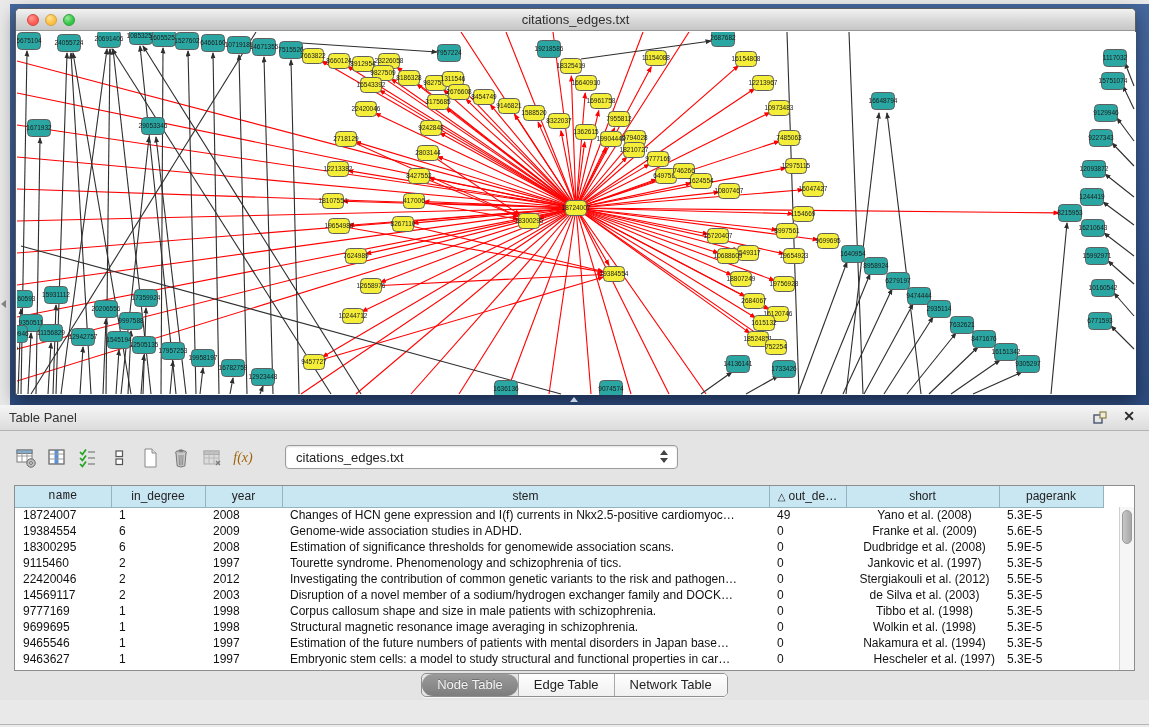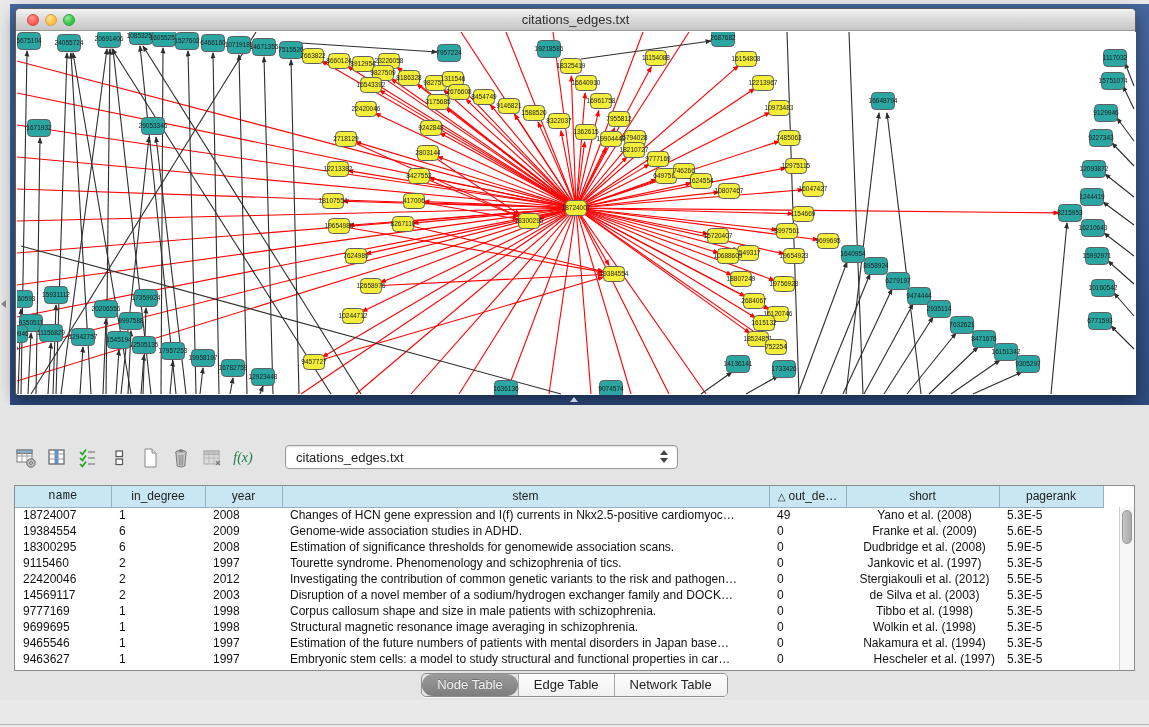--- a/index.html
+++ b/index.html
@@ -31,21 +31,21 @@
   
   #table-panel { position:absolute; left:0; top:405px; width:1149px; height:295px; background:#e4e4e4; }
   #panel-header { position:absolute; left:0; top:0; width:100%; height:26px;
              background:linear-gradient(180deg,#f5f5f5,#dcdcdc); border-bottom:1px solid #b3b3b3; }
   #panel-title { position:absolute; left:9px; top:5px; font-size:13px; color:#333; }
   #float-btn { position:absolute; right:40px; top:4px; width:18px; height:18px; cursor:default; }
   #close-btn { position:absolute; right:14px; top:3px; font-size:14px; font-weight:bold; color:#2b2b2b; }
 
   #toolbar { position:absolute; left:12px; top:38px; height:30px; display:flex; align-items:center; }
   .tool-btn { width:28px; height:28px; margin-right:3px; display:flex; align-items:center; justify-content:center; border-radius:3px; }
-  .fx-label { font-family:"Liberation Serif", serif; font-style:italic; font-size:14px; color:#15803d; }
+  .fx-label { font-family:"Liberation Serif", serif; font-style:italic; font-size:14px; color:#a16207; }
   #combo { position:absolute; left:285px; top:40px; width:393px; height:24px; background:#fff;
              border:1px solid #9b9b9b; border-radius:4px; box-shadow:inset 0 1px 2px rgba(0,0,0,.12); }
   #combo-value { position:absolute; left:10px; top:4px; font-size:13px; color:#222; }
   #combo-arrows { position:absolute; right:8px; top:4px; width:9px; height:16px; }
   #combo-arrows .up { width:0; height:0; border-left:4px solid transparent; border-right:4px solid transparent; border-bottom:5px solid #444; margin-bottom:3px; }
   #combo-arrows .down { width:0; height:0; border-left:4px solid transparent; border-right:4px solid transparent; border-top:5px solid #444; }
 
   #table-wrap { position:absolute; left:14px; top:80px; width:1121px; height:186px;
              background:#fff; border:1px solid #8d8d8d; overflow:hidden; }
   #data-table { border-collapse:collapse; table-layout:fixed; font-size:12px; color:#111; }
@@ -749,20 +749,30 @@
               <text x="262" y="378" text-anchor="middle" class="node-label">12923448</text>
             </g>
           </g>
       </svg>
     </div>
   </div>
   <div id="divider-grip"></div>
 </div>
 
 <div id="table-panel">
+  <div id="panel-header">
+    <div id="panel-title">Table Panel</div>
+    <div id="float-btn">
+      <svg width="18" height="18" viewBox="0 0 18 18">
+        <rect x="3" y="6" width="8" height="8" fill="none" stroke="#3a4a66" stroke-width="1.3"></rect>
+        <rect x="9" y="3" width="6" height="6" fill="#efeadb" stroke="#8a8146" stroke-width="1.2"></rect>
+      </svg>
+    </div>
+    <div id="close-btn">✕</div>
+  </div>
 
   <div id="toolbar">
     <div class="tool-btn">
       <svg width="24" height="24" viewBox="0 0 24 24">
         <rect x="3" y="4" width="15" height="12" fill="#fff" stroke="#7a7a7a"></rect>
         <rect x="3" y="4" width="15" height="3.5" fill="#7fb2d9" stroke="#7a7a7a"></rect>
         <line x1="8" y1="4" x2="8" y2="16" stroke="#9a9a9a"></line>
         <line x1="13" y1="4" x2="13" y2="16" stroke="#9a9a9a"></line>
         <line x1="3" y1="10" x2="18" y2="10" stroke="#9a9a9a"></line>
         <circle cx="17" cy="17" r="4.2" fill="#c0c0c0" stroke="#666"></circle>

